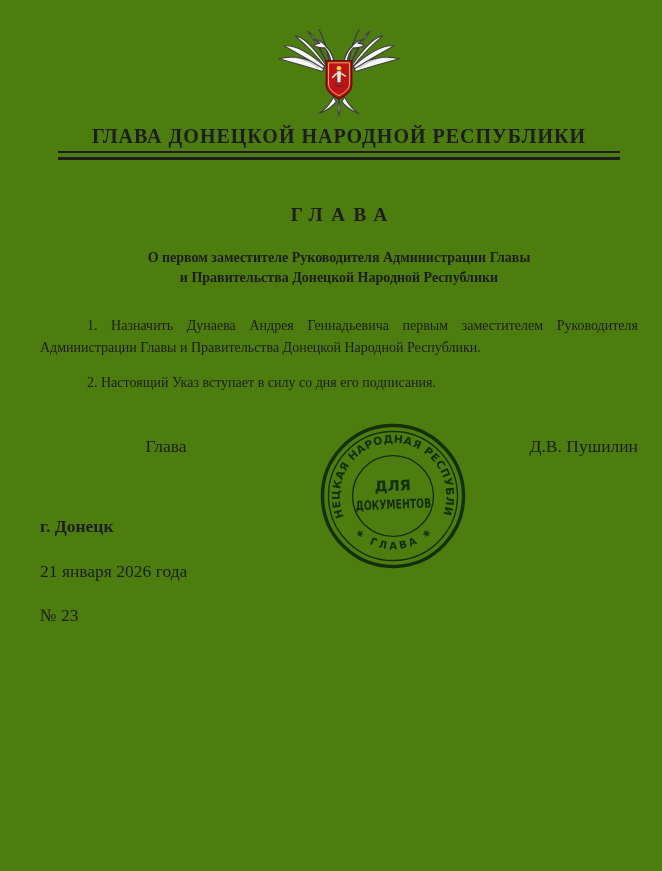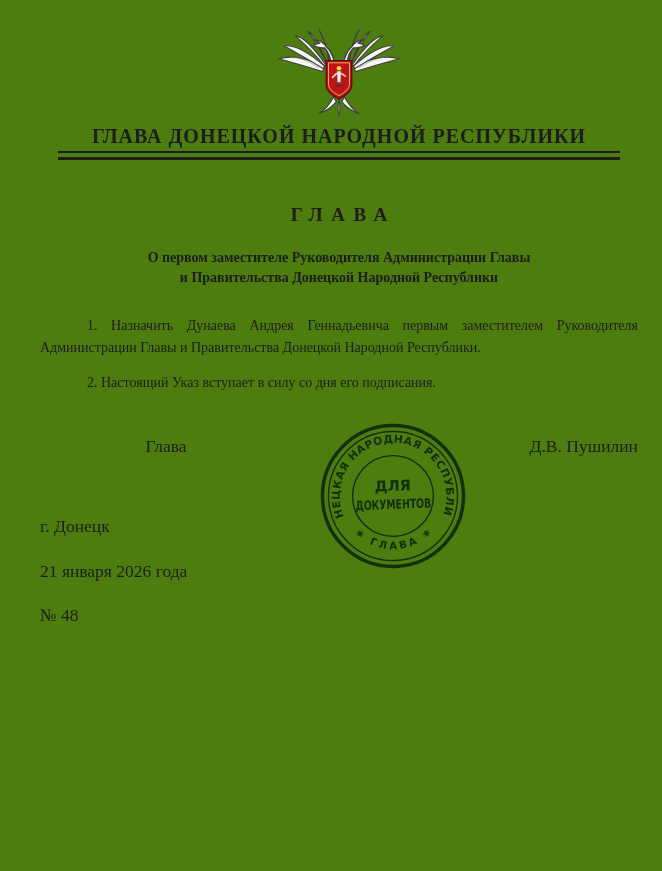--- a/index.html
+++ b/index.html
@@ -93,21 +93,21 @@
     font-size: 12px;
     letter-spacing: 3.2px;
     fill: #2d51c5;
   }
   .stamp-center {
     font-family: "DejaVu Sans", sans-serif;
     font-weight: bold;
     fill: #2d51c5;
   }
   .footer { font-size: 17.5px; }
-  .place-line  { margin-top: 58px; }
+  .place-line  { margin-top: 58px; font-weight: bold; }
   .date-line   { margin-top: 24px; }
   .number-line { margin-top: 23px; }
 </style>
 </head>
 <body>
 
 <div class="page">
 
   <svg class="emblem" viewBox="0 0 160 104" aria-hidden="true">
     <g fill="#f6f6f6" stroke="#3f3f3f" stroke-width="1.2" stroke-linejoin="round">
@@ -184,16 +184,16 @@
     <text class="stamp-bottom" text-anchor="middle">
       <textPath href="#arcBot" startOffset="50%">∗ ГЛАВА ∗</textPath>
     </text>
     <text class="stamp-center" y="-6" font-size="17" text-anchor="middle">ДЛЯ</text>
     <text class="stamp-center" y="15" font-size="15" text-anchor="middle" textLength="88" lengthAdjust="spacingAndGlyphs">ДОКУМЕНТОВ</text>
   </svg>
 
   <div class="footer">
     <div class="place-line">г. Донецк</div>
     <div class="date-line">21 января 2026 года</div>
-    <div class="number-line">№ 48</div>
+    <div class="number-line">№ 23</div>
   </div>
 
 </div>
 
 </body></html>

